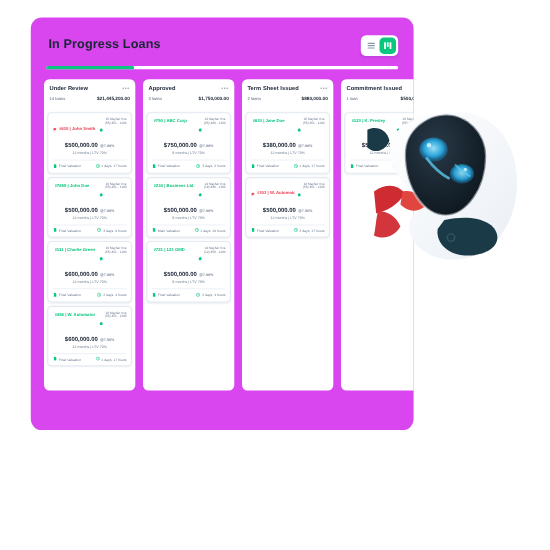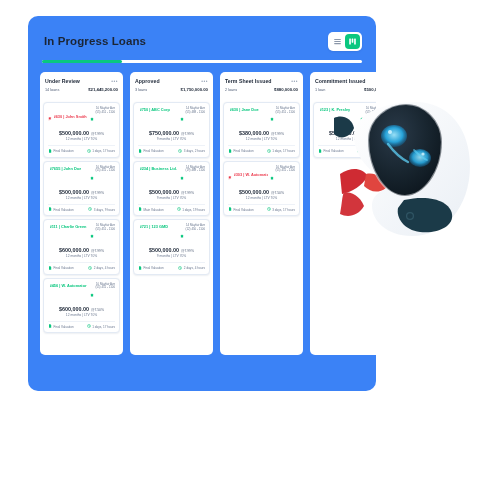--- a/index.html
+++ b/index.html
@@ -9,21 +9,21 @@
     font-family: "Liberation Sans", sans-serif;
     overflow: hidden;
   }
   #stage { position: relative; width: 500px; height: 500px; background: #fff; }
 
   
   .board-panel {
     position: absolute;
     left: 28px; top: 16px;
     width: 348px; height: 375px;
-    background: #3b82f6;
+    background: #d946ef;
     border-radius: 10px;
     padding: 14px 12px 10px 12px;
     overflow: hidden;
   }
 
   .board-head {
     display: flex; align-items: center; justify-content: space-between;
     padding: 0 2px 0 4px;
     height: 22px;
   }

